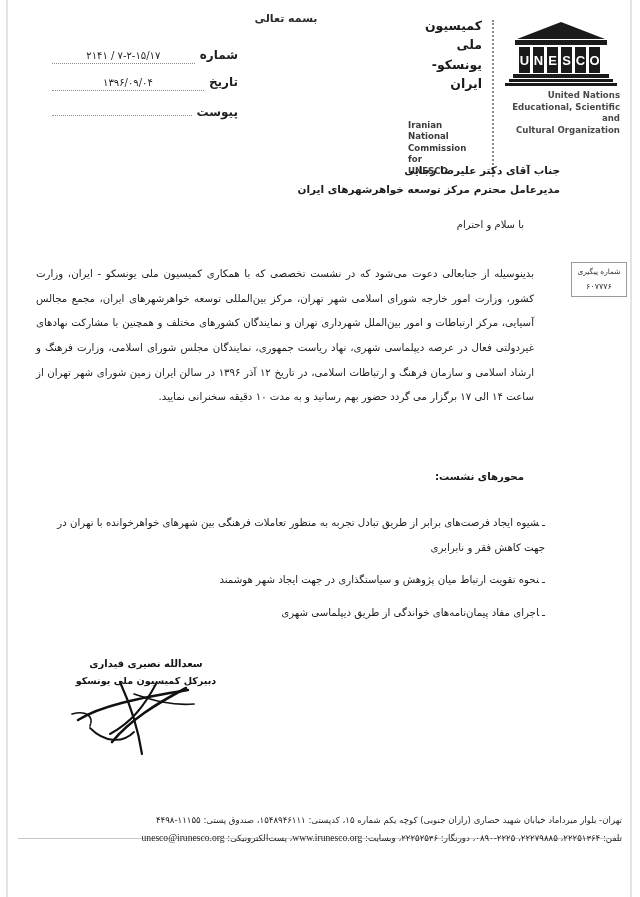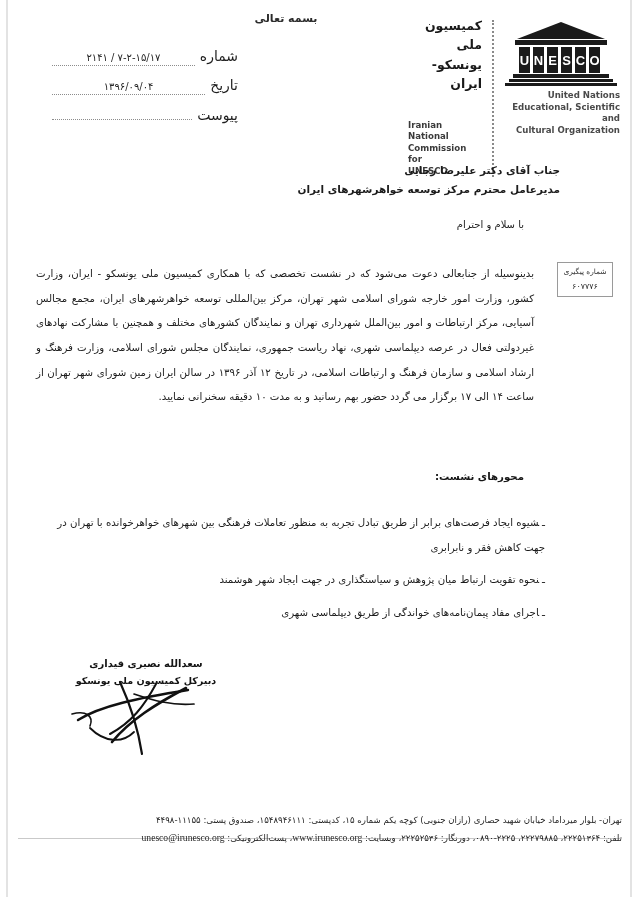--- a/index.html
+++ b/index.html
@@ -114,22 +114,22 @@
   }
   .ref-row {
     display: flex;
     flex-direction: row;
     align-items: baseline;
     margin-bottom: 11px;
     font-size: 9px;
     color: #2a2a2a;
   }
   .ref-label {
-    font-size: 14px;
-    font-weight: normal;
+    font-size: 12px;
+    font-weight: bold;
     color: #1f1f1f;
     white-space: nowrap;
     margin-left: 5px;
   }
   .ref-value-line {
     flex: 1;
     border-bottom: 1px dotted #8c8c8c;
     text-align: center;
     font-size: 10px;
     color: #1f1f1f;
@@ -163,21 +163,21 @@
     text-align: right;
     direction: rtl;
     font-size: 10px;
     color: #1c1c1c;
   }
 
   
   .tracking-box {
     position: absolute;
     top: 262px;
-    left: 557px;
+    left: 571px;
     width: 56px;
     border: 1px solid #9a9a9a;
     padding: 4px 3px 5px 3px;
     text-align: center;
     direction: rtl;
     background: #fff;
     box-sizing: border-box;
   }
   .tracking-box .tb-label {
     font-size: 7.4px;

